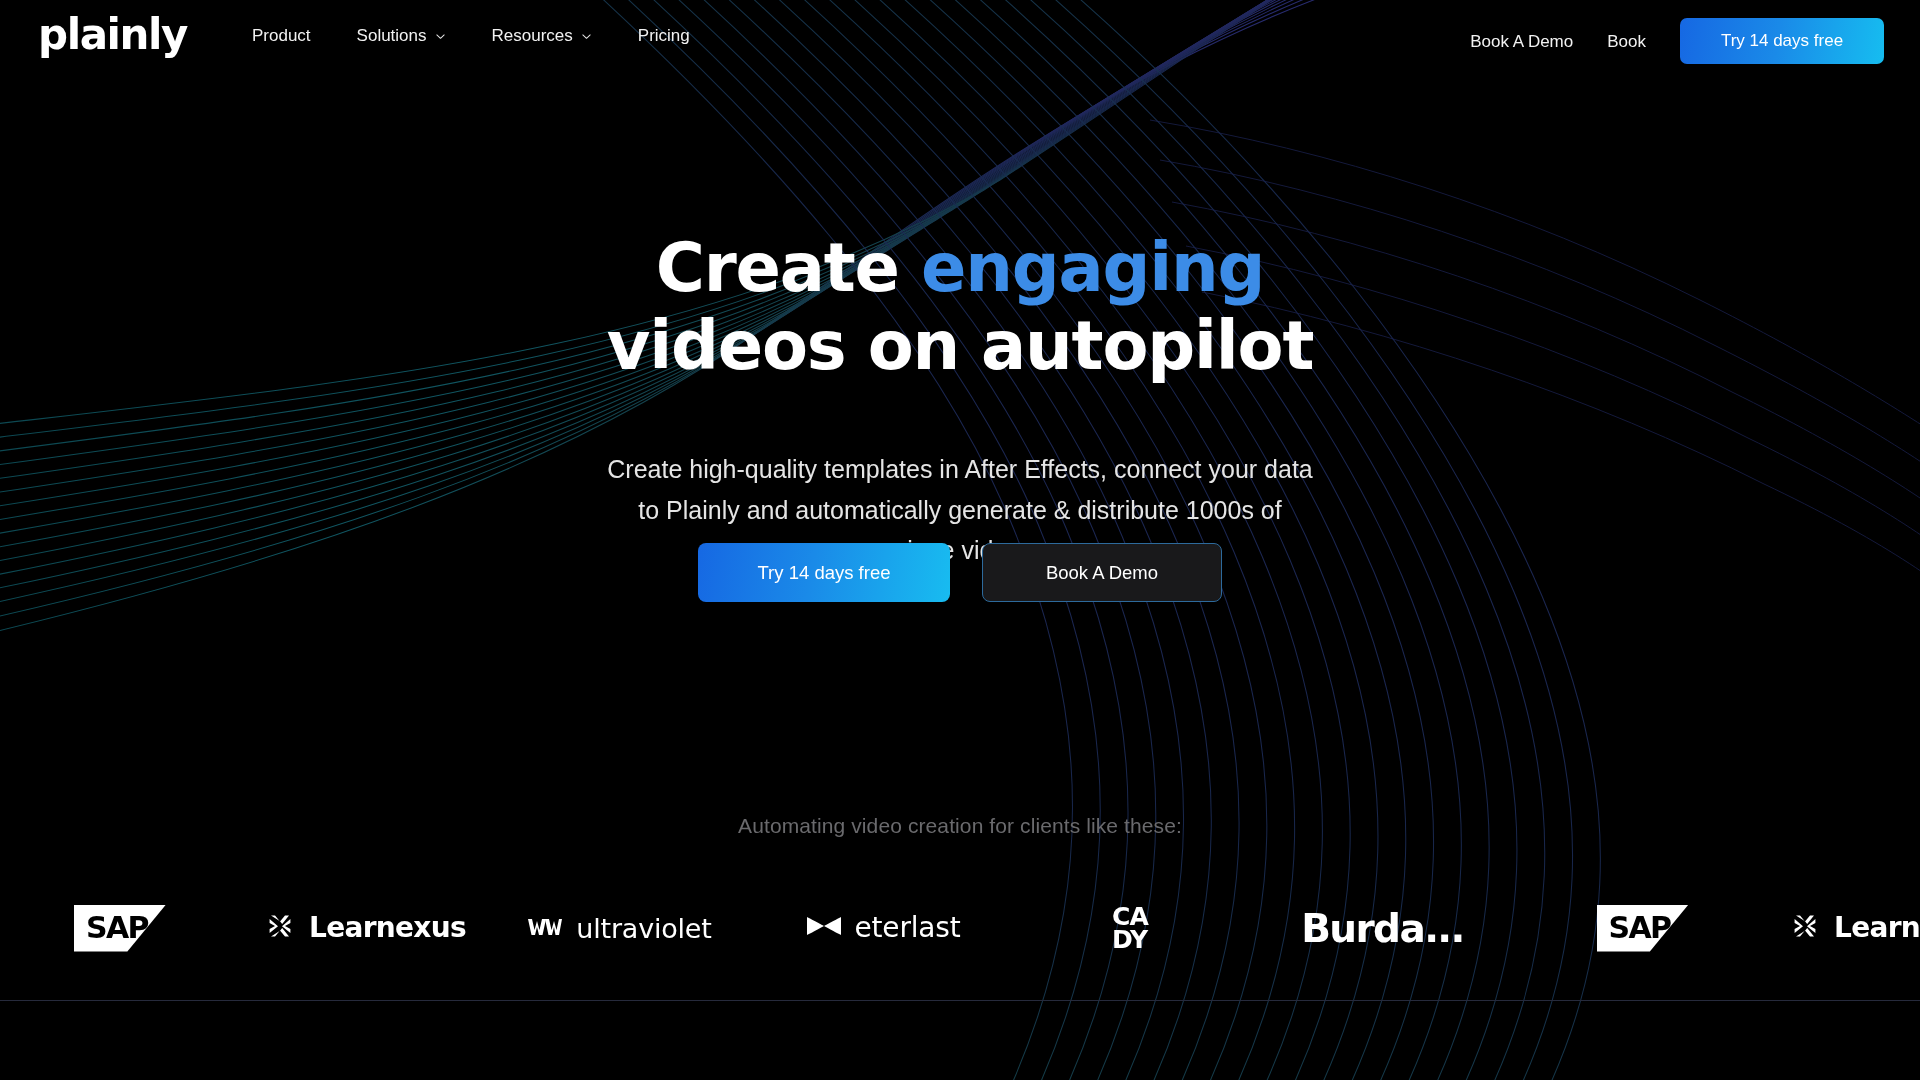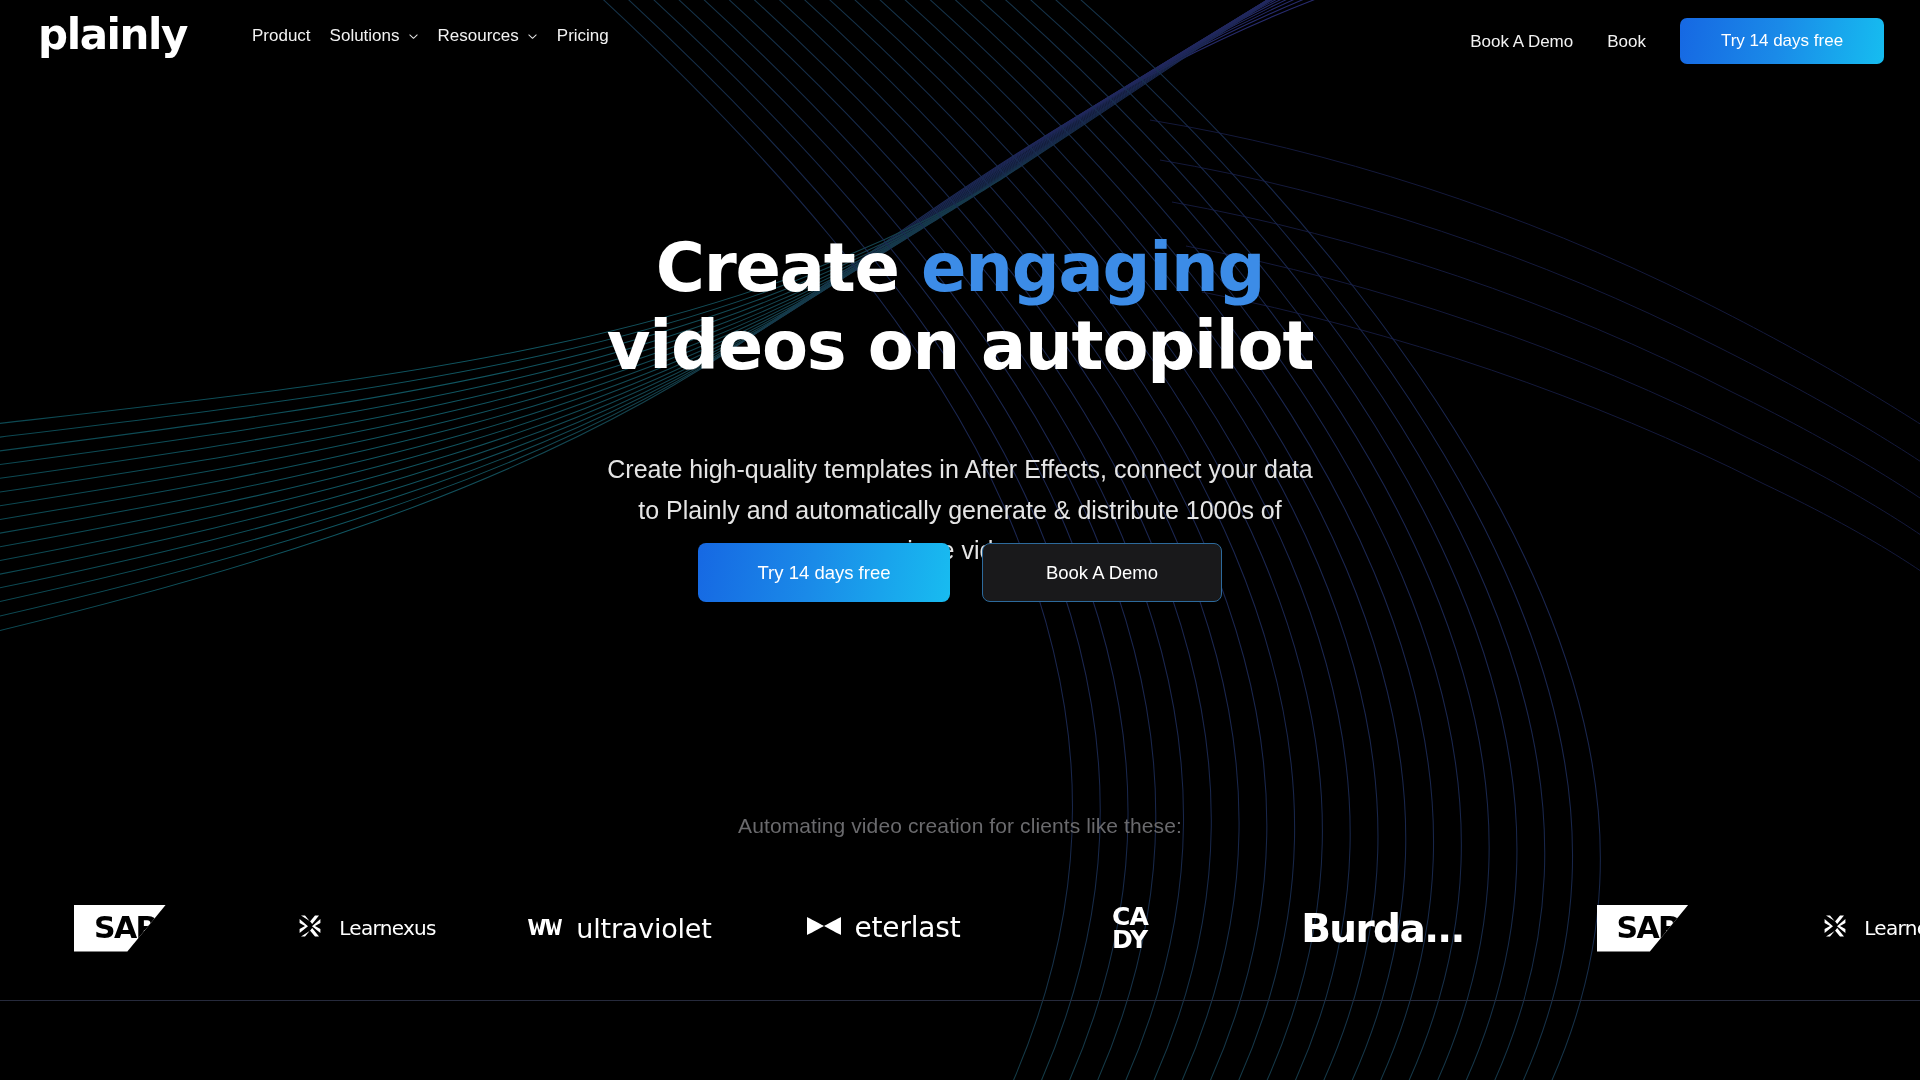--- a/index.html
+++ b/index.html
@@ -18,21 +18,21 @@
   
   .header {
     position:absolute; top:0; left:0; width:1920px; height:82px;
     display:flex; align-items:center; z-index:30;
   }
   .logo {
     position:absolute; left:38px; top:14px;
     font-size:42px; font-weight:700; color:#ffffff;
     letter-spacing:-1.4px; line-height:1; font-family:"DejaVu Sans", sans-serif;
   }
-  .nav-main { position:absolute; left:252px; top:27px; display:flex; align-items:center; gap:19px; }
+  .nav-main { position:absolute; left:252px; top:27px; display:flex; align-items:center; gap:46px; }
   .nav-link {
     color:#f2f2f2; font-size:17px; line-height:1;
     display:flex; align-items:center; gap:8px; cursor:pointer; white-space:nowrap;
   }
   .chev { display:inline-block; width:11px; height:11px; position:relative; top:1px; }
   .chev svg { display:block; }
 
   .nav-right { position:absolute; right:36px; top:18px; display:flex; align-items:center; gap:34px; }
   .nav-right .nav-link { font-size:17px; }
   .btn-nav-cta {
@@ -89,27 +89,27 @@
 
   
   .sap-mark {
     position:relative; width:92px; height:47px; background:#ffffff;
     clip-path:polygon(0 0, 100% 0, 58% 100%, 0 100%);
     display:flex; align-items:center;
   }
   .sap-mark span {
     font-family:"DejaVu Sans", sans-serif;
     font-size:30px; font-weight:700; color:#000000;
-    letter-spacing:-1.6px; padding-left:20px; line-height:1;
+    letter-spacing:-1.6px; padding-left:12px; line-height:1;
   }
   .wordmark {
     display:flex; align-items:center; gap:13px;
     color:#ffffff; font-family:"DejaVu Sans", sans-serif;
   }
-  .wm-text { font-size:20px; font-weight:400; letter-spacing:-0.7px; line-height:1; }
+  .wm-text { font-size:28px; font-weight:700; letter-spacing:-0.7px; line-height:1; }
   .wm-text.light { font-weight:400; letter-spacing:-0.2px; }
   .cady {
     color:#ffffff; font-family:"DejaVu Sans", sans-serif; font-weight:700;
     font-size:25px; line-height:0.92; letter-spacing:-0.8px; text-align:left;
   }
   .burda {
     color:#ffffff; font-family:"DejaVu Sans", sans-serif;
     font-weight:700; font-size:39px; letter-spacing:-1.6px; line-height:1;
   }
 

